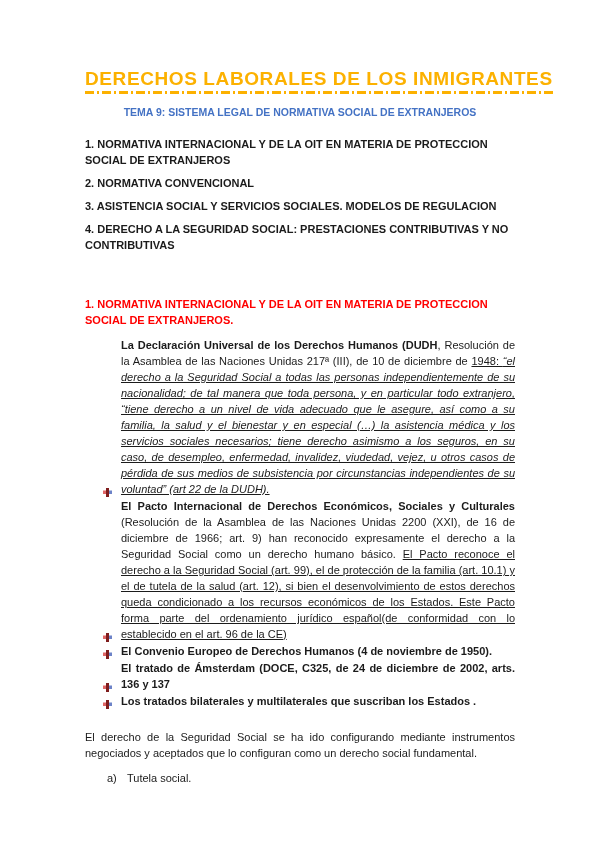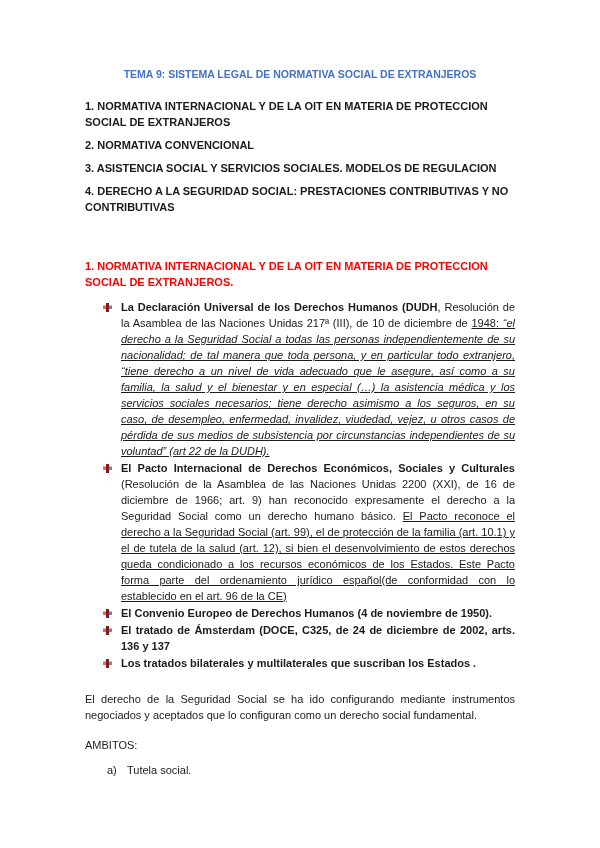--- a/index.html
+++ b/index.html
@@ -77,21 +77,21 @@
     line-height: 16px;
   }
   
   .bullet-list {
     list-style: none;
     margin: 9px 0 0 0;
     padding: 0 0 0 18px;
   }
   .bullet-item {
     display: flex;
-    align-items: flex-start;
+    align-items: flex-end;
     margin: 0 0 1px 0;
   }
   .bullet-glyph {
     flex: 0 0 auto;
     margin: 4px 9px 0 0;
     line-height: 0;
   }
   .bullet-text {
     flex: 1 1 auto;
     font-size: 11px;
@@ -131,20 +131,26 @@
   }
   .letter-text {
     flex: 1 1 auto;
   }
 </style>
 </head>
 <body>
 
 <div class="page">
 
+  <h1 class="doc-title">
+    <span class="doc-title-inner">
+      <span class="doc-title-text">DERECHOS LABORALES DE LOS INMIGRANTES</span>
+      <span class="doc-title-underline"></span>
+    </span>
+  </h1>
 
   <h2 class="doc-subtitle">TEMA 9: SISTEMA LEGAL DE NORMATIVA SOCIAL DE EXTRANJEROS</h2>
 
   <div class="outline" id="outline">
       <p class="outline-item">1. NORMATIVA INTERNACIONAL Y DE LA OIT EN MATERIA DE PROTECCION SOCIAL DE EXTRANJEROS</p>
       <p class="outline-item">2. NORMATIVA CONVENCIONAL</p>
       <p class="outline-item">3. ASISTENCIA SOCIAL Y SERVICIOS SOCIALES. MODELOS DE REGULACION</p>
       <p class="outline-item">4. DERECHO A LA SEGURIDAD SOCIAL: PRESTACIONES CONTRIBUTIVAS Y NO CONTRIBUTIVAS</p>
     </div>
 
@@ -188,21 +194,20 @@
             <rect x="0" y="2.5" width="3" height="3.5" fill="#E06666"></rect>
             <rect x="6" y="2.5" width="3" height="3.5" fill="#6D83C8"></rect>
             <rect x="3" y="0" width="3" height="9" fill="#7F1D1D"></rect>
           </svg></span>
         <span class="bullet-text"><span class="b">Los tratados bilaterales y multilaterales que suscriban los Estados .</span></span>
       </li>
     </ul>
 
   <p class="body-paragraph closing-paragraph">El derecho de la Seguridad Social se ha ido configurando mediante instrumentos negociados y aceptados que lo configuran como un derecho social fundamental.</p>
 
-  <p class="body-paragraph ambitos-label">AMBITOS:</p>
 
   <ol class="letter-list" id="ambitos">
       <li class="letter-item">
         <span class="letter-marker">a)</span>
         <span class="letter-text">Tutela social.</span>
       </li>
     </ol>
 
 </div>
 

